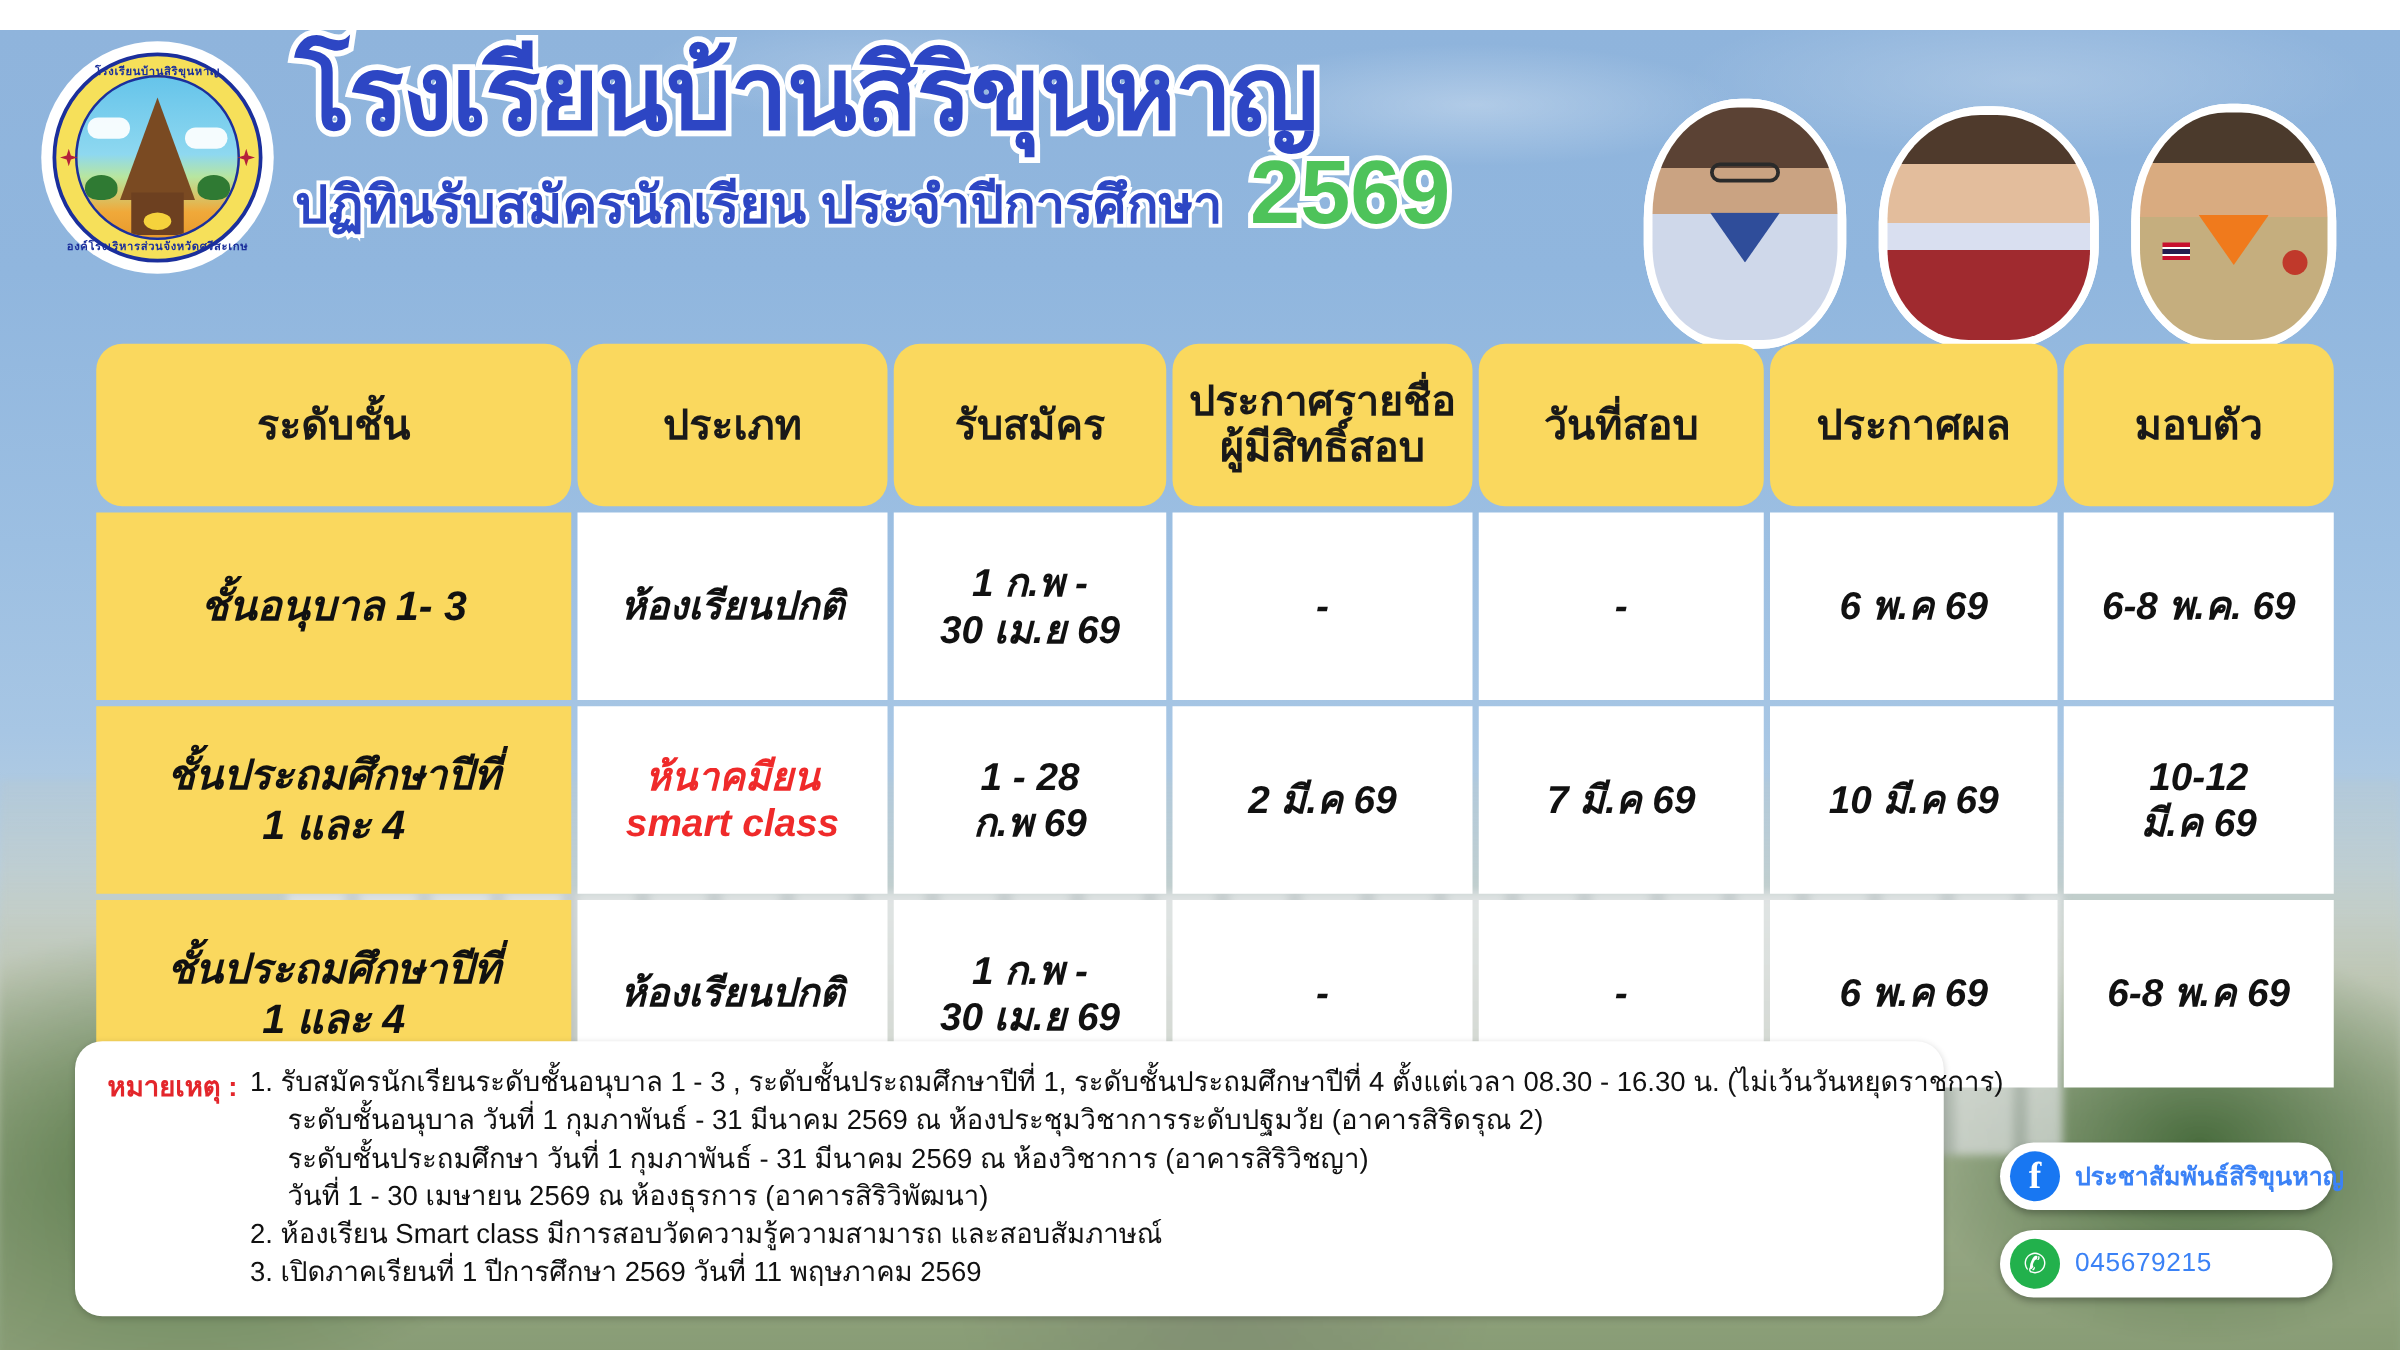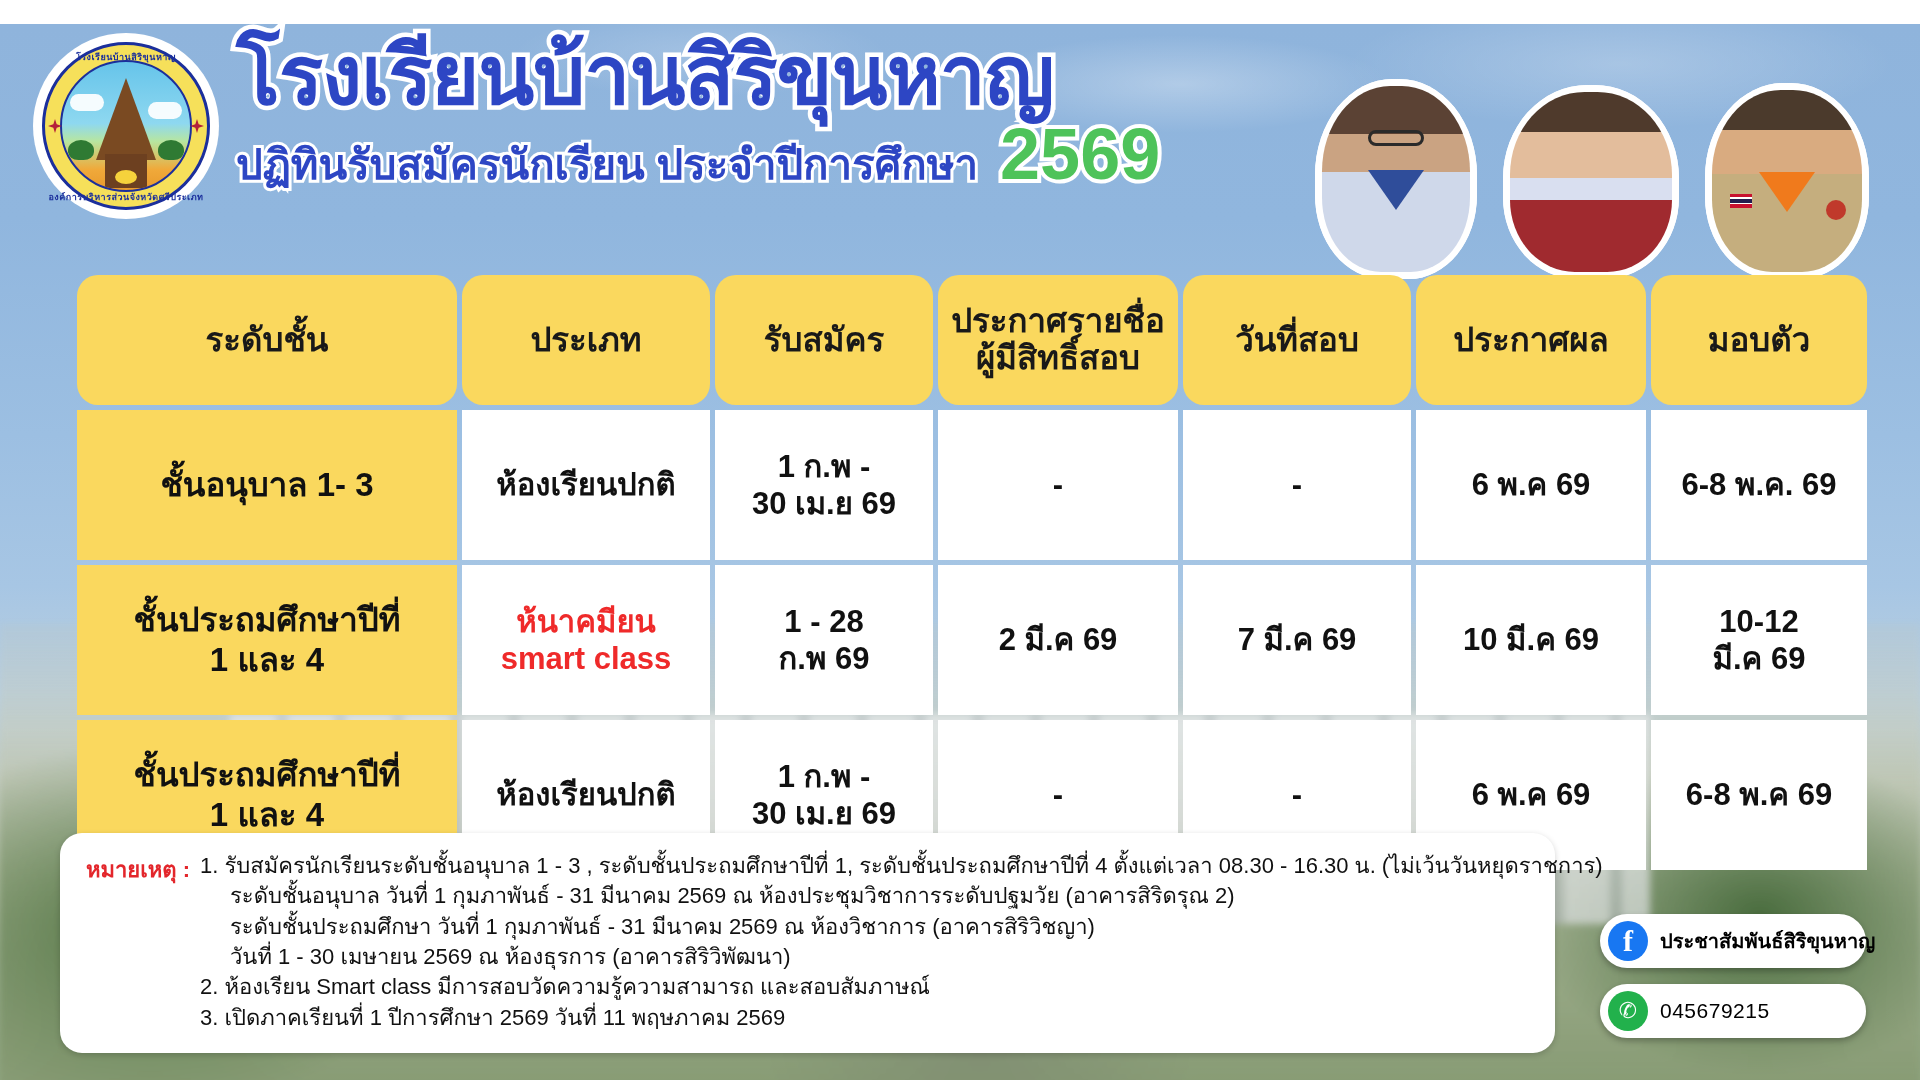--- a/index.html
+++ b/index.html
@@ -188,20 +188,21 @@
     font-size: 33px; font-weight: bold; line-height: 1.12;
     height: 130px; vertical-align: middle; text-align: center;
     padding: 4px 6px;
     border-radius: 21px;
   }
   table#cal td {
     background: #ffffff; color: #111111;
     font-size: 31px; font-weight: bold; line-height: 1.2;
     height: 150px; vertical-align: middle; text-align: center;
     padding: 4px 6px;
+    font-style: italic;
   }
   table#cal td.level {
     background: #fad85e; font-size: 33px;
   }
   table#cal td.smart { color: #ef2a2a; }
   table#cal td .l2 { display: block; }
 
   
   #notes {
     position: absolute; left: 60px; top: 809px; width: 1495px;
@@ -229,21 +230,21 @@
     box-shadow: 0 3px 6px rgba(0,0,0,.28);
     width: 266px;
   }
   .pill .glyph {
     width: 40px; height: 40px; border-radius: 50%;
     display: flex; align-items: center; justify-content: center;
     color: #ffffff; font-weight: bold; flex: 0 0 40px;
   }
   .pill .glyph.fb { background: #1877f2; font-size: 30px; font-family: "Liberation Serif", serif; }
   .pill .glyph.ph { background: #22b14c; font-size: 22px; }
-  .pill .txt { font-size: 20px; color: #000000; font-weight: bold; white-space: nowrap; }
+  .pill .txt { font-size: 20px; color: #3b82f6; font-weight: bold; white-space: nowrap; }
   .pill .txt.num { font-weight: normal; font-size: 21px; letter-spacing: .5px; }
 </style>
 </head>
 <body>
 
 <div id="poster">
 
   <div id="bg-building"></div>
   <div id="bg-clouds"></div>
 
@@ -256,21 +257,21 @@
         <div class="cloud-b"></div>
         <div class="prang"></div>
         <div class="prang-base"></div>
         <div class="tree-l"></div>
         <div class="tree-r"></div>
         <div class="flower"></div>
       </div>
       <div class="dot-l"></div>
       <div class="dot-r"></div>
       <div class="rim-text-top">โรงเรียนบ้านสิริขุนหาญ</div>
-      <div class="rim-text-bot">องค์การบริหารส่วนจังหวัดศรีประเภท</div>
+      <div class="rim-text-bot">องค์โรงเริหารส่วนจังหวัดศรีสะเกษ</div>
     </div>
 
     <div id="title-block">
       <div id="main-title">โรงเรียนบ้านสิริขุนหาญ</div>
       <div id="sub-row">
         <div id="sub-title">ปฏิทินรับสมัครนักเรียน ประจำปีการศึกษา</div>
         <div id="year">2569</div>
       </div>
     </div>
 

